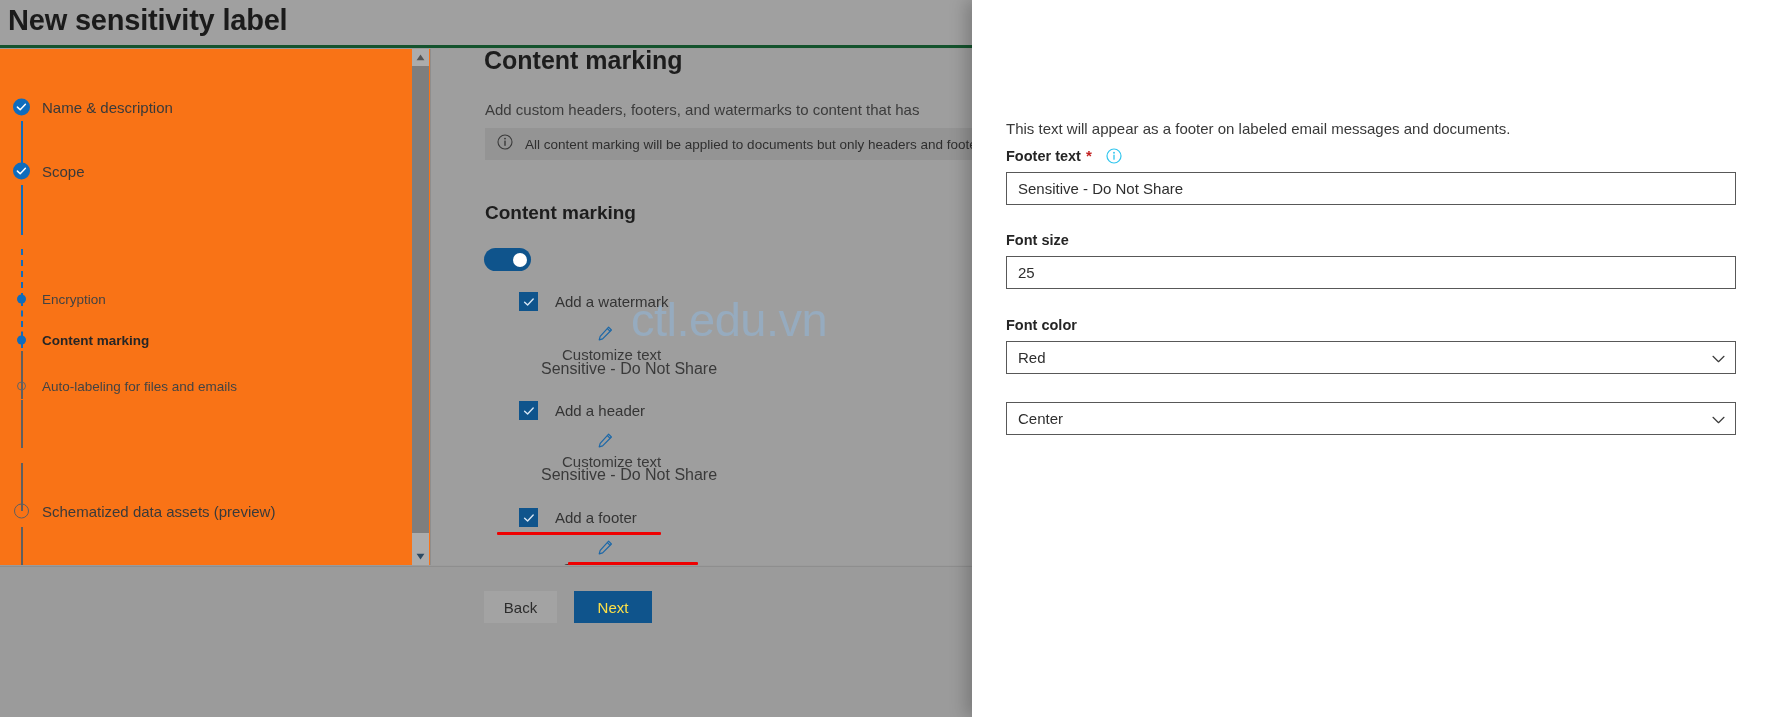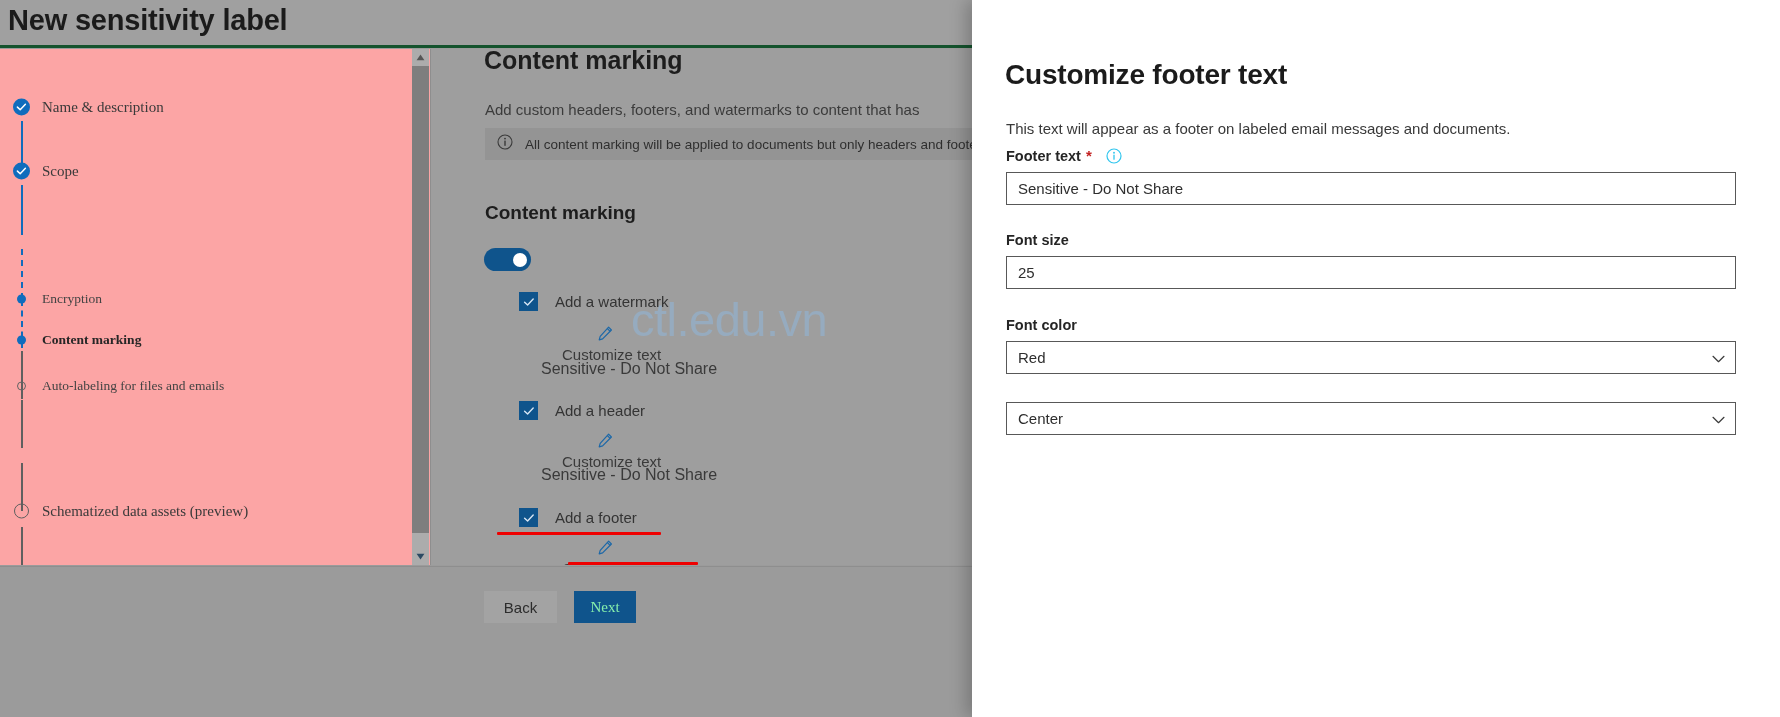--- a/index.html
+++ b/index.html
@@ -35,23 +35,22 @@
     color: #1b1b1b;
     letter-spacing: -0.2px;
   }
 
   
   #wizard-nav {
     position: absolute;
     left: 0; top: 49px;
     width: 456px;
     height: 516px;
-    background: #fca5a5;
+    background: #f97316;
     overflow: hidden;
-    font-family: Liberation Serif, serif;
   }
   .step {
     position: absolute;
     left: 0;
     width: 412px;
     height: 30px;
   }
   .step-marker {
     position: absolute;
     left: 13px;
@@ -266,26 +265,26 @@
     background: #a3a3a3;
     border: none;
     font-size: 15px;
     color: #2c2c2c;
     font-family: "Liberation Sans", sans-serif;
     cursor: pointer;
   }
   #next-button {
     position: absolute;
     left: 574px; top: 24px;
-    width: 62px; height: 32px;
+    width: 78px; height: 32px;
     background: #0f548c;
     border: none;
     font-size: 15px;
-    color: #86efac;
-    font-family: Liberation Serif, serif;
+    color: #fde047;
+    font-family: Liberation Sans, sans-serif;
     cursor: pointer;
   }
 
   
   #flyout-panel {
     position: absolute;
     right: 0; top: 0;
     width: 808px; height: 717px;
     background: #ffffff;
     box-shadow: -6px 0 16px rgba(0,0,0,0.22);
@@ -510,21 +509,20 @@
   </div>
 
   <div id="wizard-footer">
     <button id="back-button">Back</button>
     <button id="next-button">Next</button>
   </div>
 </div>
 
 <div id="flyout-panel">
 
-  <div id="flyout-title">Customize footer text</div>
   <div id="flyout-desc">This text will appear as a footer on labeled email messages and documents.</div>
 
   <div class="field-group" style="top:147px;">
     <div class="field-label">
       <span>Footer text</span>
       <span class="req-star">*</span>
       <span class="info-circle">
         <svg width="16" height="16" viewBox="0 0 16 16">
           <circle cx="8" cy="8" r="7" stroke="#31c6ee" stroke-width="1.2" fill="none"></circle>
           <circle cx="8" cy="4.7" r="0.95" fill="#31c6ee"></circle>

